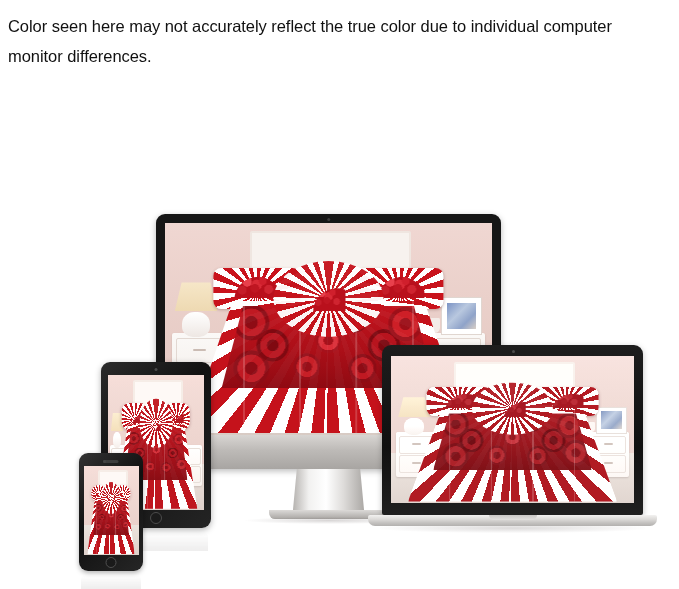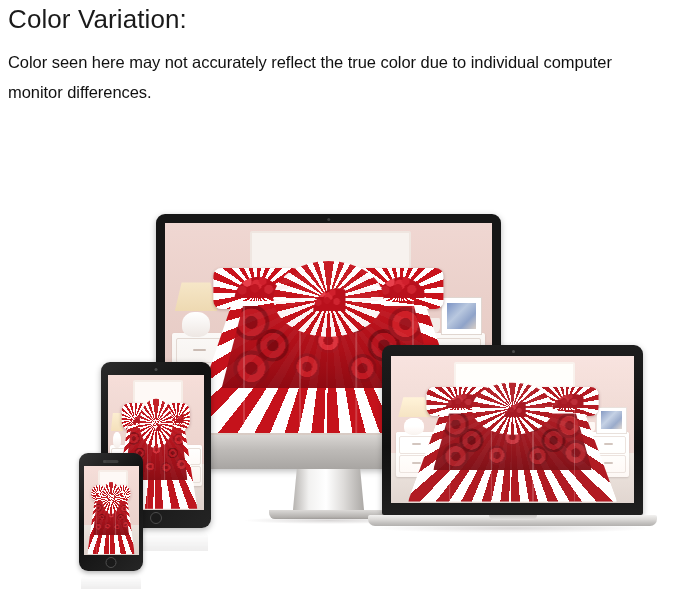--- a/index.html
+++ b/index.html
@@ -475,21 +475,20 @@
 
   
   #tablet-screen .screen-art,
   #phone-screen .screen-art { filter: saturate(.92) brightness(1.03); }
   #laptop-screen .screen-art { filter: saturate(.8) brightness(1.05); }
 </style>
 </head>
 <body>
 
 <div id="text-block">
-  <h1 id="page-title">Color Variation:</h1>
   <p id="disclaimer">Color seen here may not accurately reflect the true color due to individual computer monitor differences.</p>
 </div>
 
 <div id="devices-stage">
 
   <div id="monitor">
     <div id="monitor-bezel">
       <div id="monitor-camera"></div>
     </div>
     <div id="monitor-screen">

